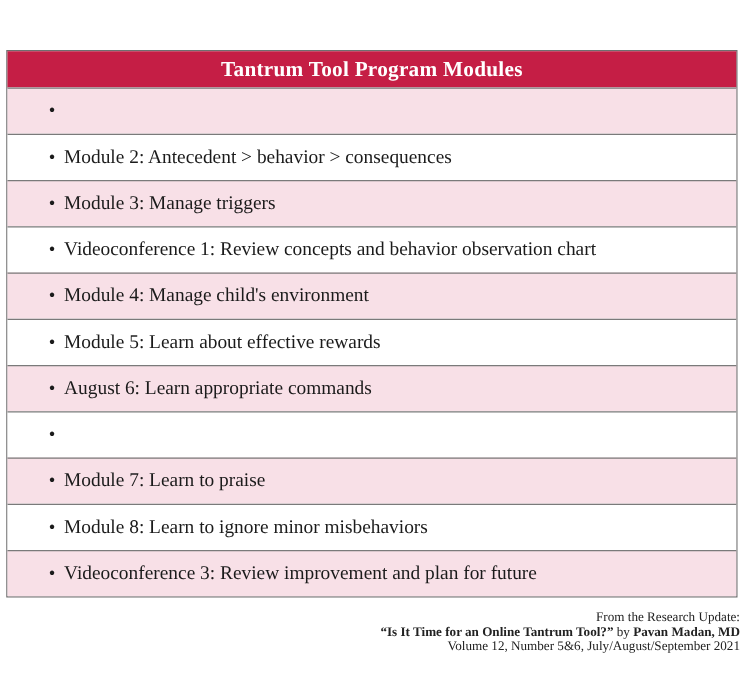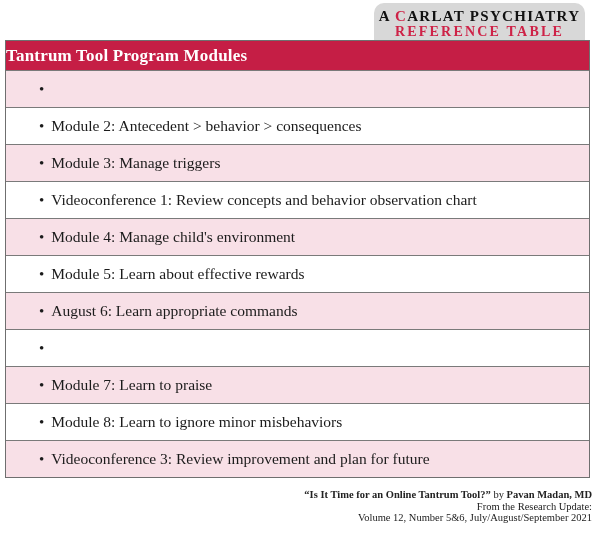--- a/index.html
+++ b/index.html
@@ -33,21 +33,21 @@
   .reftable {
     position:absolute; left:5px; top:40px; width:585px;
     border:1px solid #6f6f6f;
     background:#ffffff;
     z-index:2;
   }
   .titlebar {
     height:29px; line-height:29px;
     background:#c51e45;
     color:#ffffff; font-weight:bold; font-size:17px;
-    text-align:left;
+    text-align:center;
     letter-spacing:0.2px;
   }
   .row {
     height:37px;
     border-top:1px solid #7a7a7a;
     display:flex; align-items:center;
     padding-left:33px;
     font-size:15.5px; color:#1b1b1b;
   }
   .row.pink  { background:#f8e0e7; }
@@ -61,24 +61,20 @@
     font-size:10.5px; line-height:11.5px; color:#222222;
   }
   .footer .b { font-weight:bold; }
   .footer .link { color:#c51e45; cursor:pointer; }
 </style>
 </head>
 <body>
 
 <div class="canvas">
 
-  <div class="logo">
-    <div class="logo-line1"><span>A </span><span class="red">C</span><span>ARLAT PSYCHIATRY</span></div>
-    <div class="logo-line2">REFERENCE TABLE</div>
-  </div>
 
   <div class="reftable">
     <div class="titlebar">Tantrum Tool Program Modules</div>
 
     <div class="row pink">
         <span class="bullet">•</span>
       </div>
     <div class="row white">
         <span class="bullet">•</span>
         <span>Module 2: Antecedent &gt; behavior &gt; consequences</span>
@@ -114,18 +110,18 @@
         <span class="bullet">•</span>
         <span>Module 8: Learn to ignore minor misbehaviors</span>
       </div>
     <div class="row pink">
         <span class="bullet">•</span>
         <span>Videoconference 3: Review improvement and plan for future</span>
       </div>
   </div>
 
   <div class="footer">
+    <div>From the Research Update:</div>
     <div><span class="b">“Is It Time for an Online Tantrum Tool?”</span><span> by </span><span class="b">Pavan Madan, MD</span></div>
-    <div>From the Research Update:</div>
     <div>Volume 12, Number 5&amp;6, July/August/September 2021</div>
   </div>
 
 </div>
 
 </body></html>

